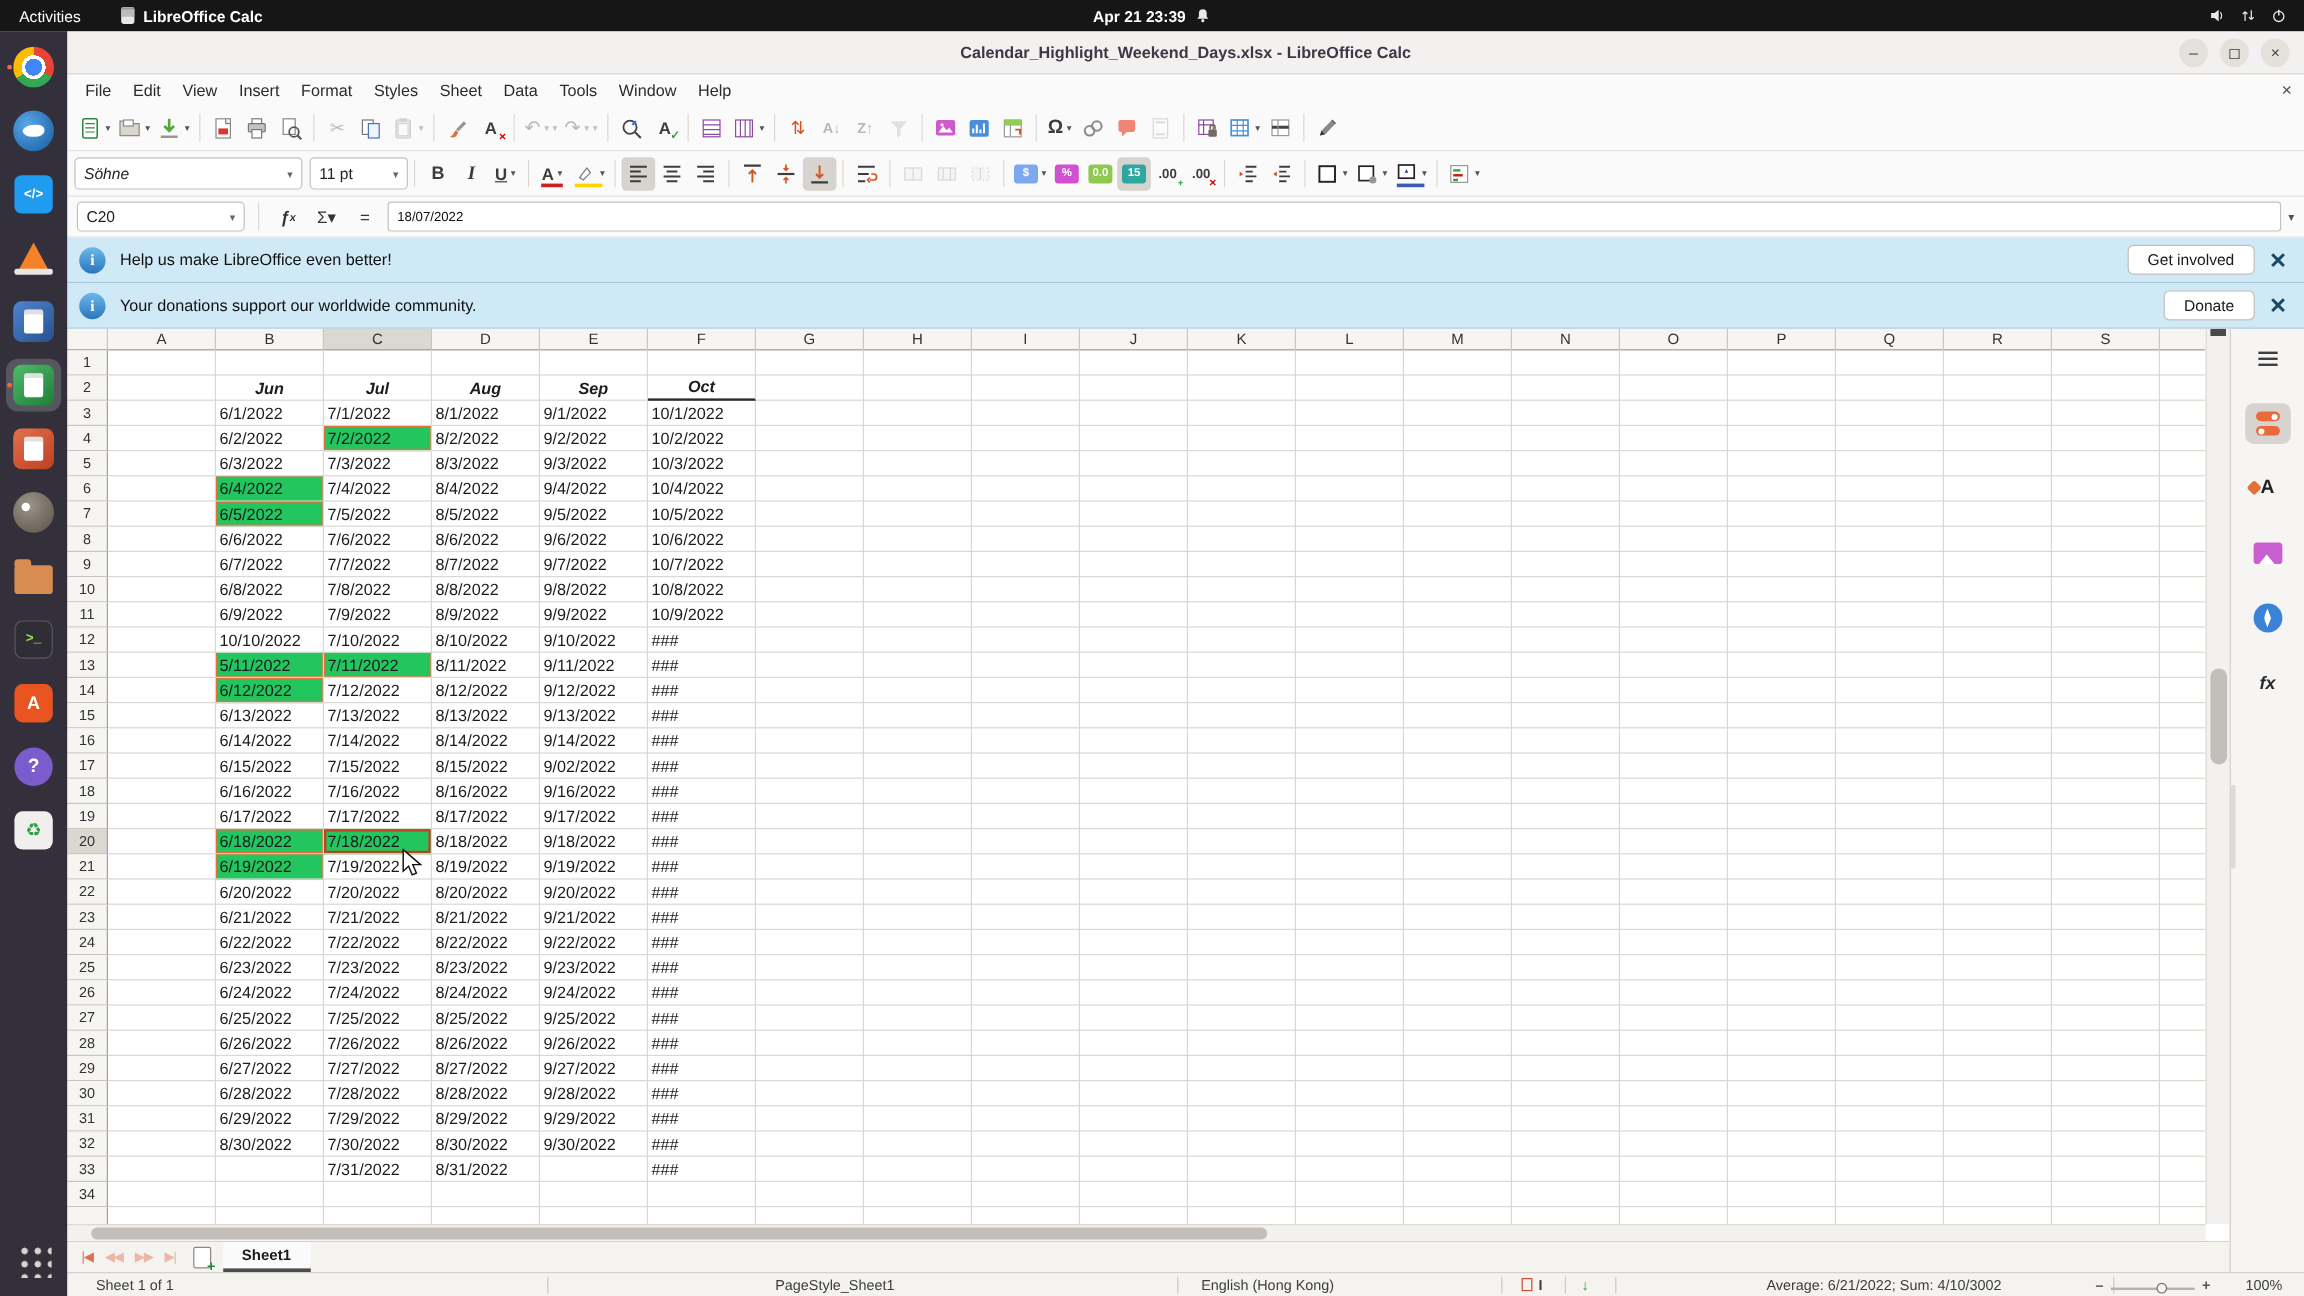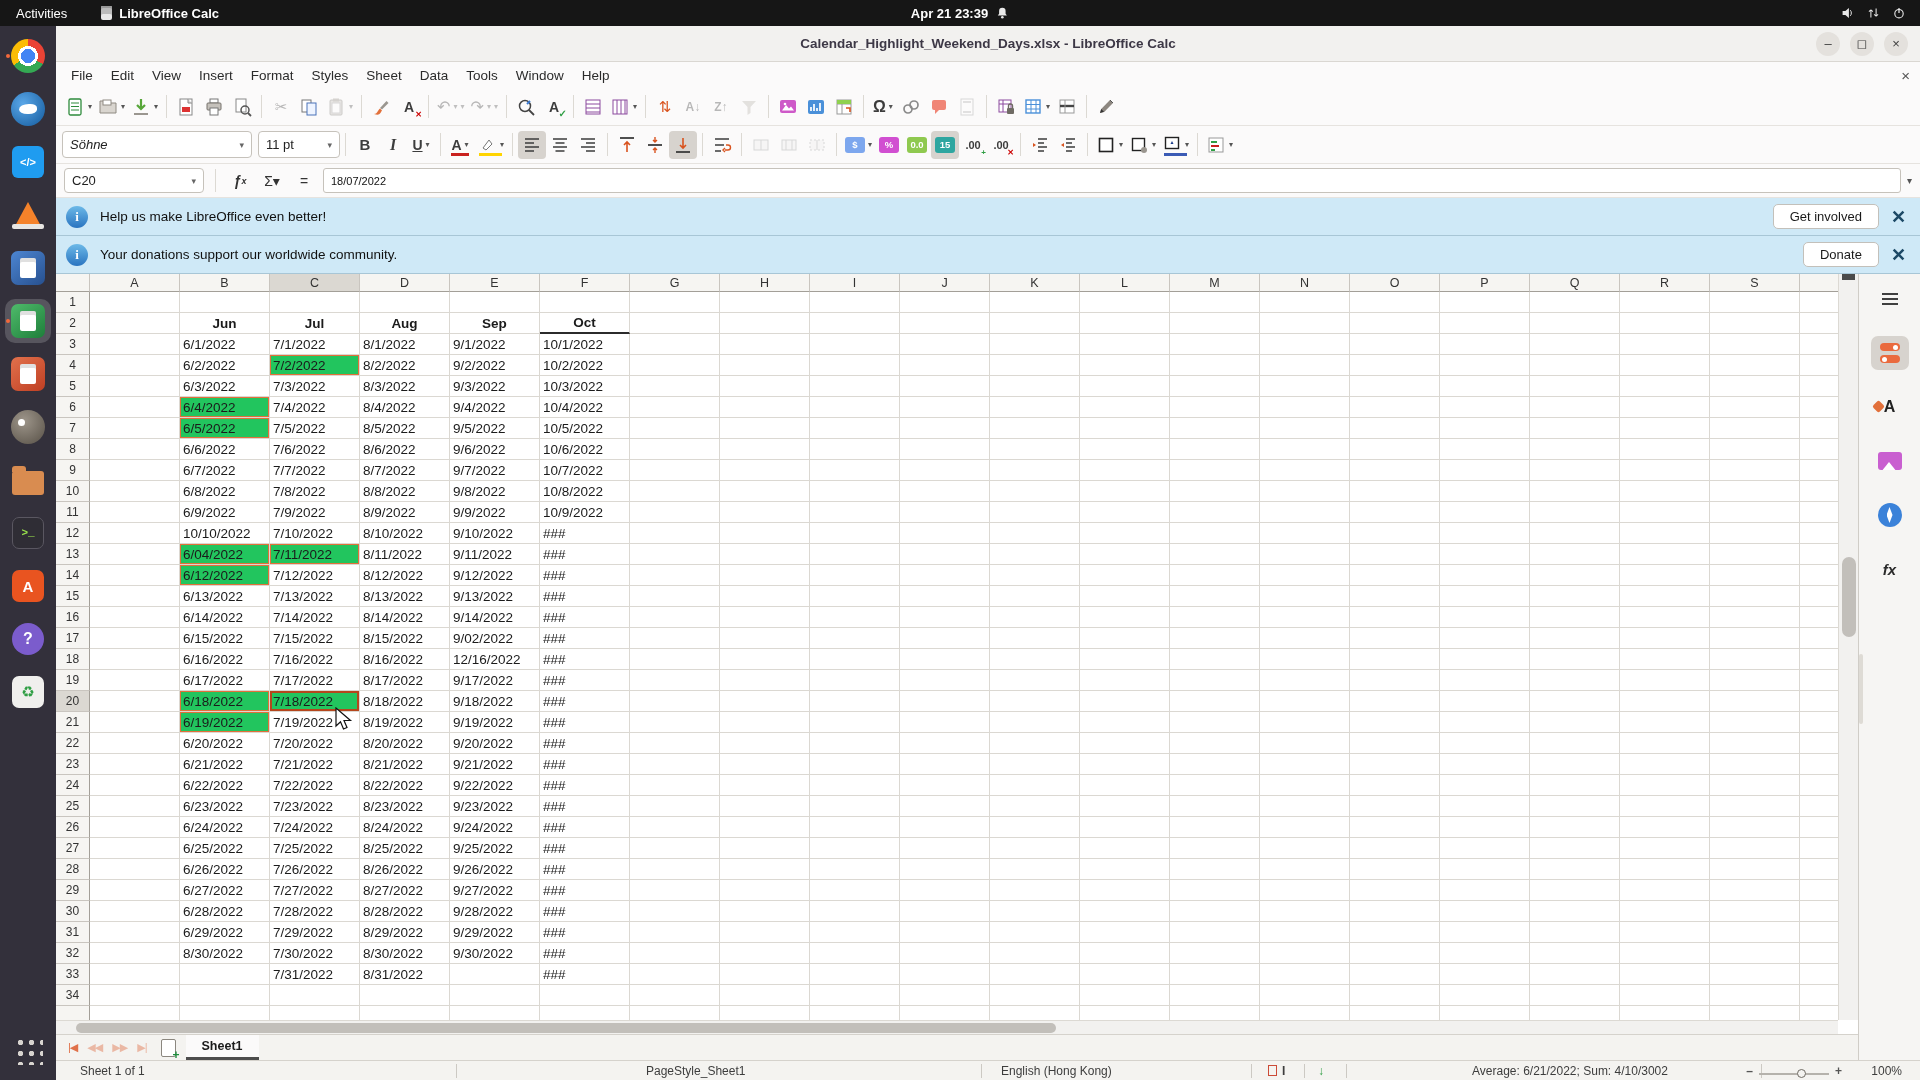--- a/index.html
+++ b/index.html
@@ -96,21 +96,21 @@
   .ch.corner{width:34px;}
   .ch.sel{background:#dbd8d2;}
   .ch.extra{flex:1;border-right:none;}
   .grow{display:flex;height:21px;}
   .rh{width:34px;flex:0 0 auto;background:#f6f5f2;border-right:1px solid #a39f98;border-bottom:1px solid #c9c5bf;
     font-size:12px;color:#333;display:flex;align-items:center;justify-content:center;}
   .rh.sel{background:#dbd8d2;}
   .c{width:90px;flex:0 0 auto;border-right:1px solid #dbd8d2;border-bottom:1px solid #dbd8d2;
     font-size:13.5px;color:#1b1b1b;display:flex;align-items:center;padding-left:3px;white-space:nowrap;overflow:hidden;}
   .c.extra{flex:1;border-right:none;}
-  .c.mh{font-weight:700;justify-content:center;padding-left:0;}
+  .c.mh{font-weight:700;justify-content:center;padding-left:0;font-style:italic;}
   .c.uln{border-bottom:2px solid #2b2b2b;}
   .c.hl{background:#22c55e;box-shadow:inset 0 0 0 1px #e2703a;}
   .c.ac{box-shadow:inset 0 0 0 2px #b5471d;}
   
   #vscroll{position:absolute;right:0;top:0;bottom:14px;width:20px;background:#f2f1ef;border-left:1px solid #dcd9d3;}
   #vscroll .split{position:absolute;top:0;left:3px;right:3px;height:6px;background:#4a4a4a;}
   #vscroll .thumb{position:absolute;left:3px;width:14px;border-radius:7px;background:#c2bfba;top:283px;height:80px;}
   #hscroll{position:absolute;left:0;right:20px;bottom:0;height:14px;background:#f2f1ef;border-top:1px solid #dcd9d3;}
   #hscroll .thumb{position:absolute;top:2px;height:10px;border-radius:5px;background:#c2bfba;left:20px;width:980px;}
   
@@ -957,21 +957,21 @@
               <span class="c"></span>
               <span class="c"></span>
               <span class="c"></span>
               <span class="c"></span>
               <span class="c"></span>
               <span class="c extra"></span>
             </div>
             <div class="grow">
               <span class="rh">13</span>
               <span class="c"></span>
-              <span class="c hl">6/04/2022</span>
+              <span class="c hl">5/11/2022</span>
               <span class="c hl">7/11/2022</span>
               <span class="c">8/11/2022</span>
               <span class="c">9/11/2022</span>
               <span class="c">###</span>
               <span class="c"></span>
               <span class="c"></span>
               <span class="c"></span>
               <span class="c"></span>
               <span class="c"></span>
               <span class="c"></span>
@@ -1075,21 +1075,21 @@
               <span class="c"></span>
               <span class="c"></span>
               <span class="c extra"></span>
             </div>
             <div class="grow">
               <span class="rh">18</span>
               <span class="c"></span>
               <span class="c">6/16/2022</span>
               <span class="c">7/16/2022</span>
               <span class="c">8/16/2022</span>
-              <span class="c">12/16/2022</span>
+              <span class="c">9/16/2022</span>
               <span class="c">###</span>
               <span class="c"></span>
               <span class="c"></span>
               <span class="c"></span>
               <span class="c"></span>
               <span class="c"></span>
               <span class="c"></span>
               <span class="c"></span>
               <span class="c"></span>
               <span class="c"></span>

